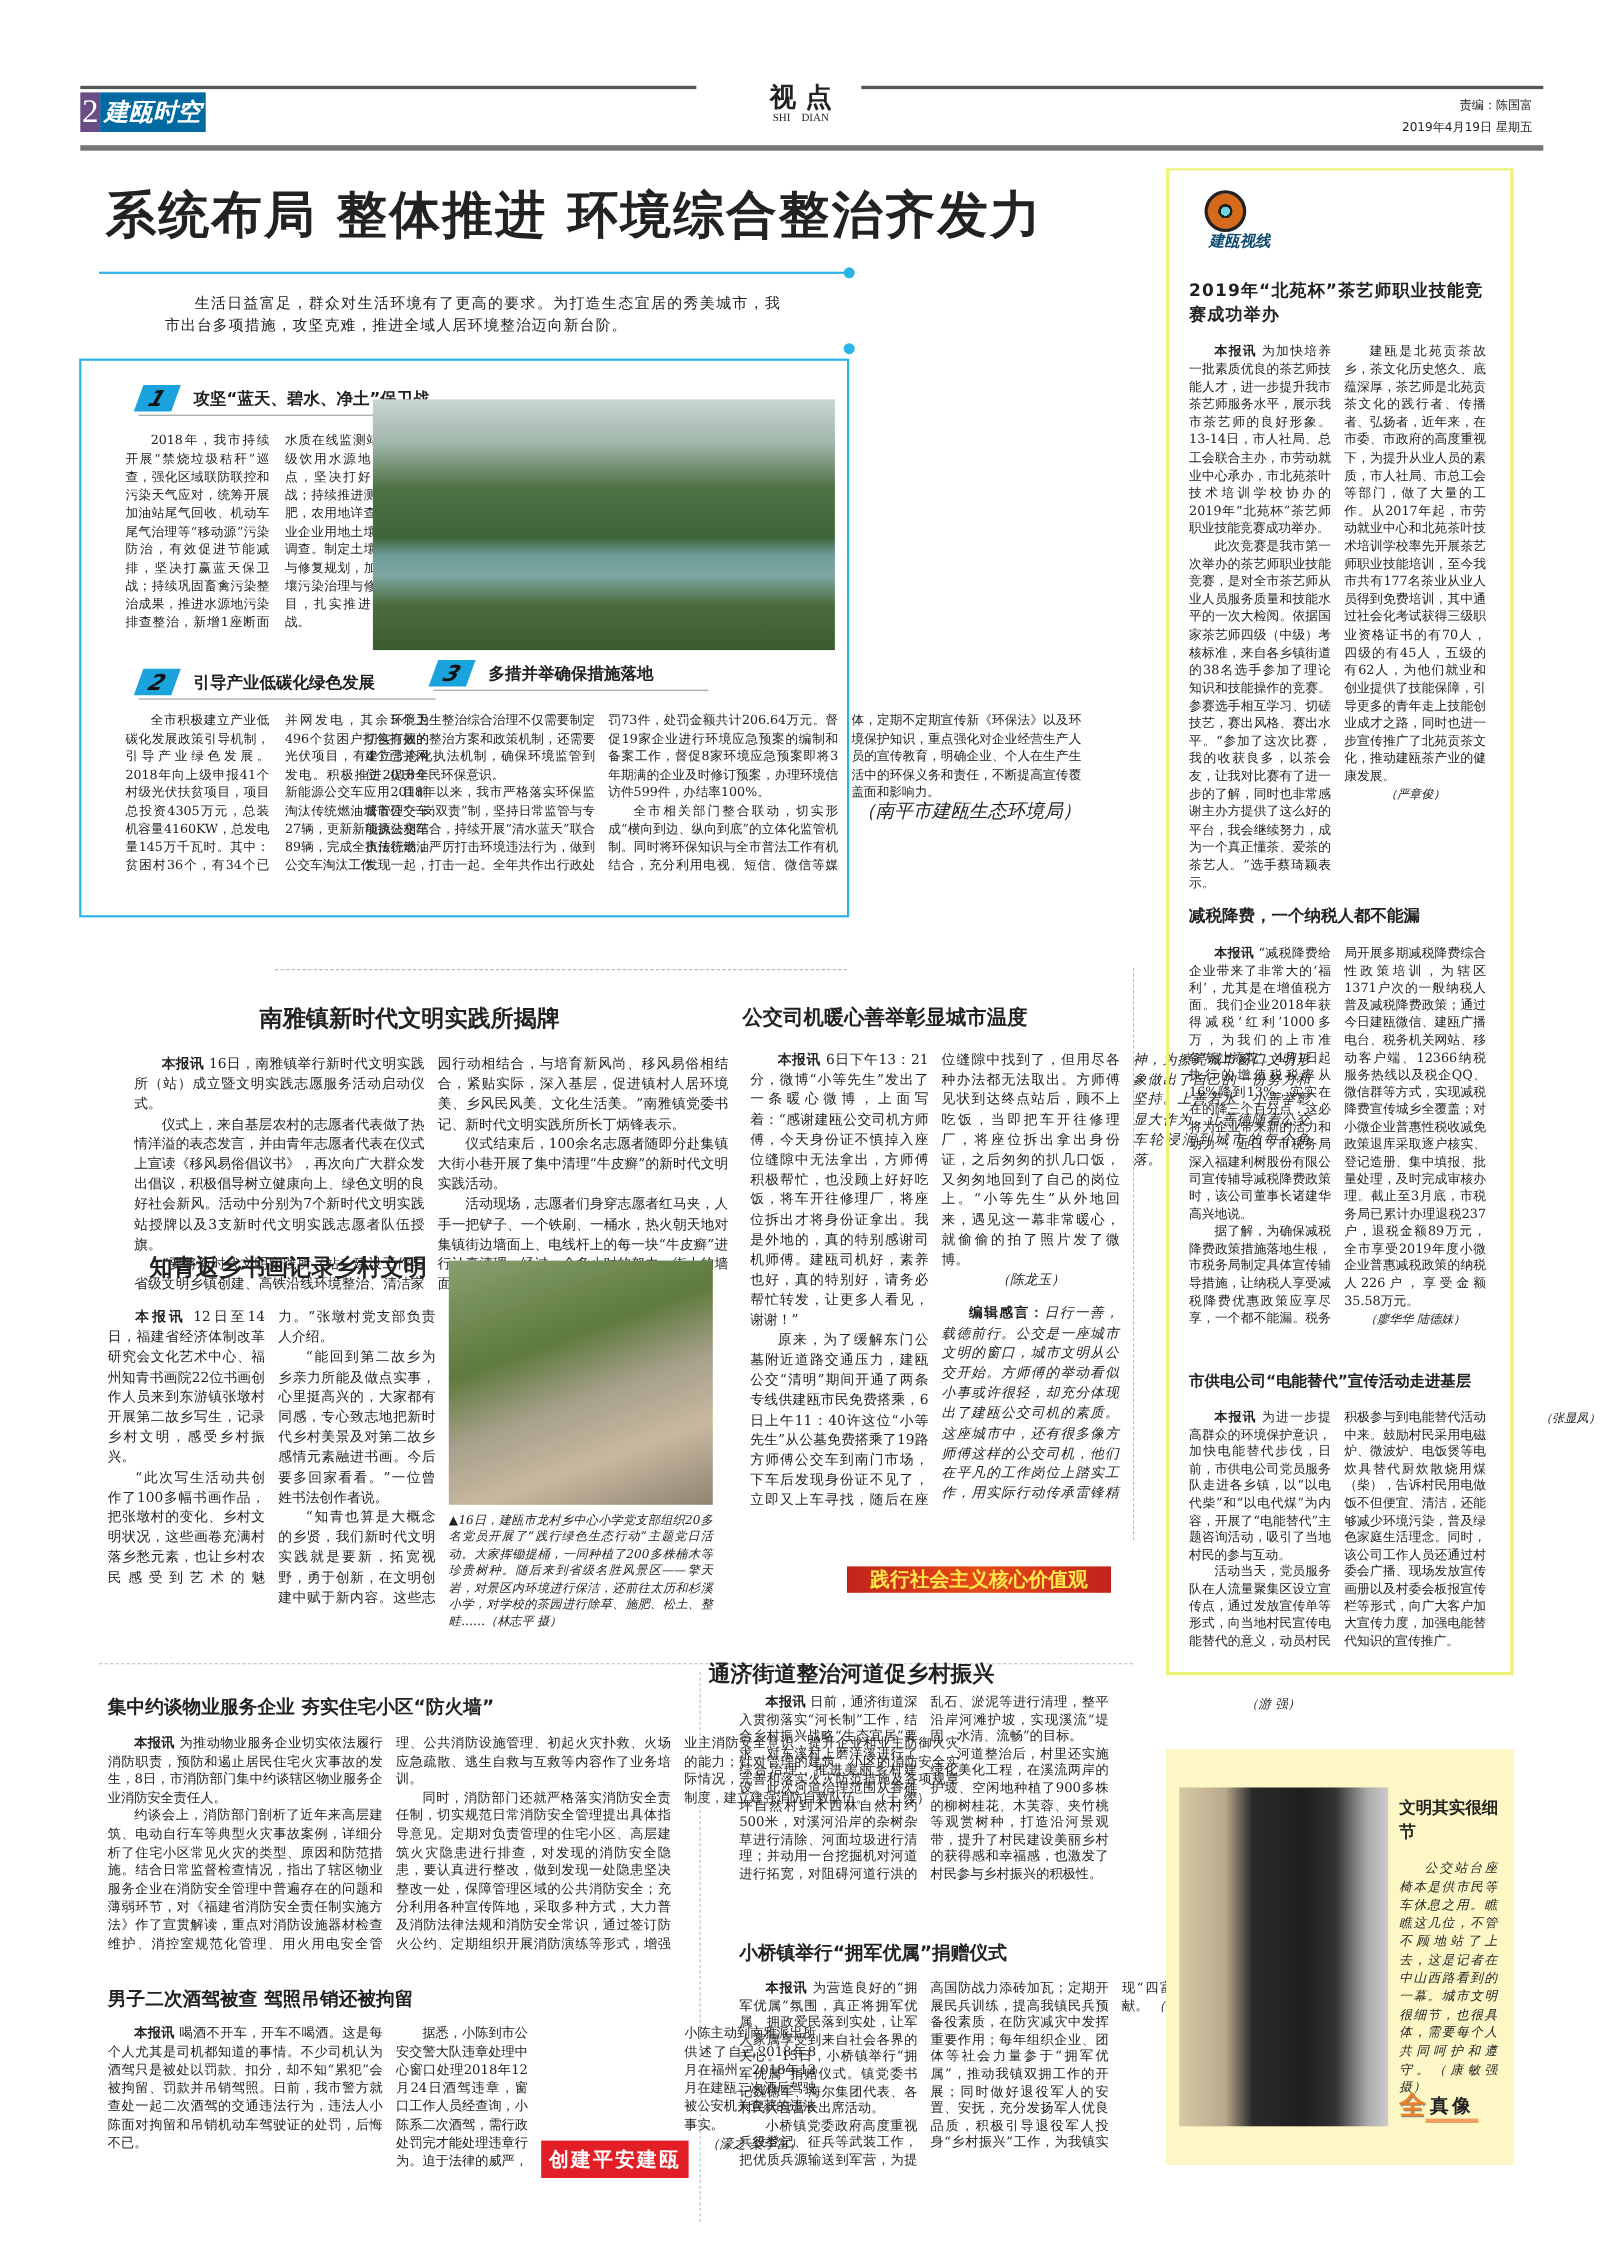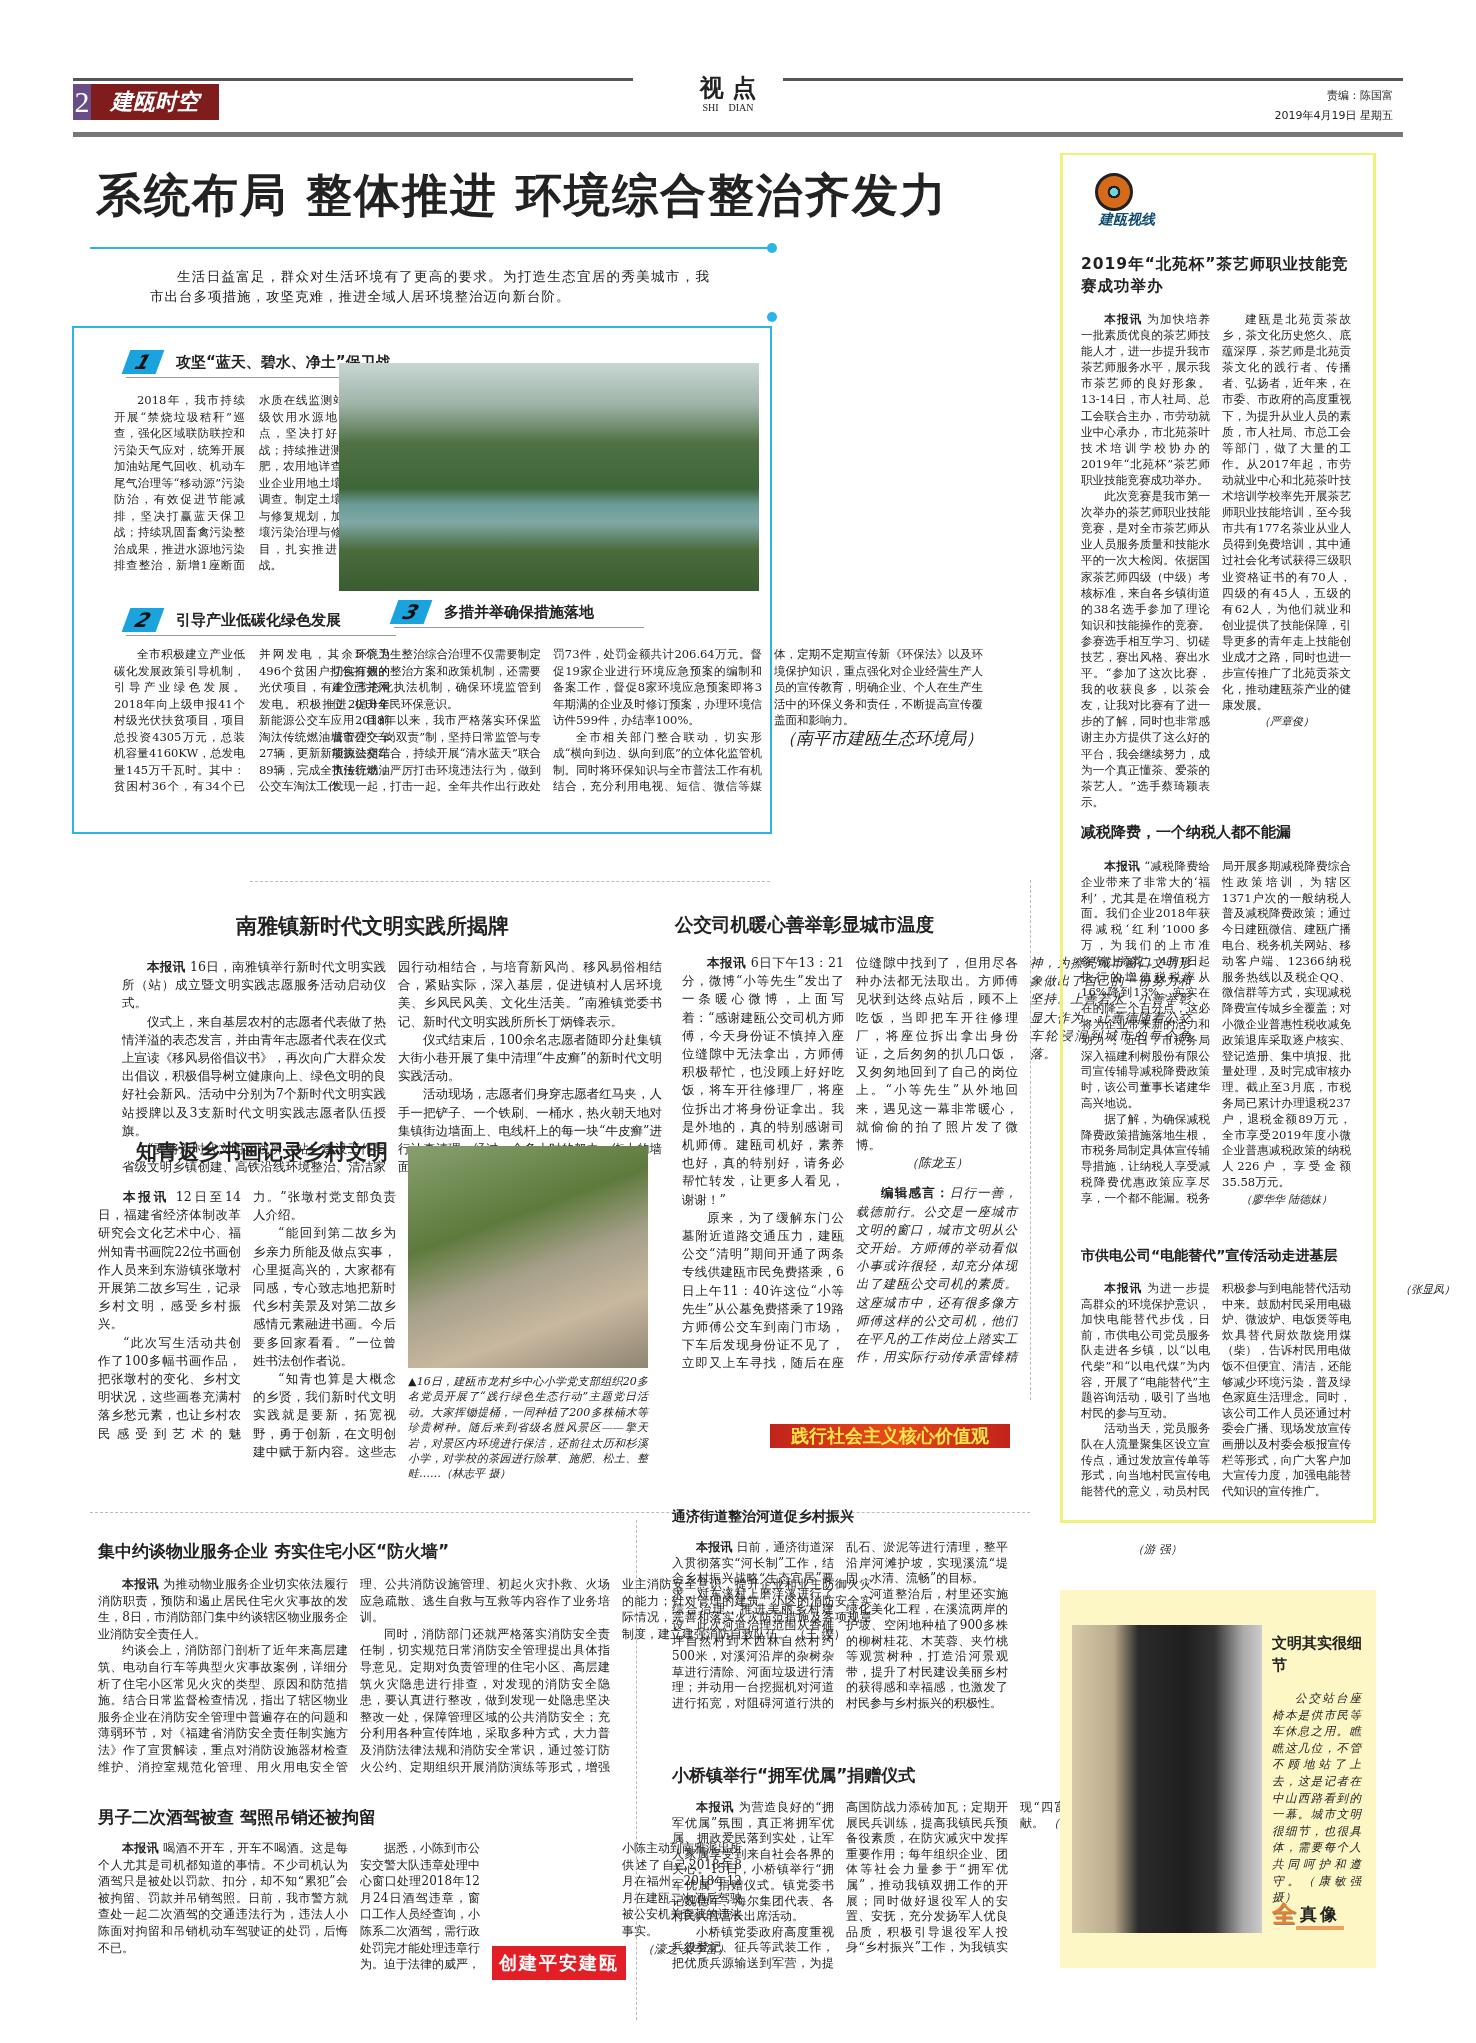--- a/index.html
+++ b/index.html
@@ -8,21 +8,21 @@
 p,.txt{font-size:12.5px;line-height:18.2px;text-align:justify}
 .cols2{column-count:2;column-gap:14px}
 .ind{text-indent:2em}
 .lead{font-weight:bold;font-family:"DejaVu Sans","Liberation Sans",sans-serif}
 .byline{text-align:right;font-style:italic}
 .sans{font-family:"DejaVu Sans","Liberation Sans",sans-serif}
 .hd{font-family:"DejaVu Sans","Liberation Sans",sans-serif;font-weight:bold;color:#222}
 .serifhd{font-family:"DejaVu Serif","Liberation Serif",serif;font-weight:bold}
 .rule{background:#555;height:3px}
 .pgnum{background:#6a4d86;color:#fff;font-size:30px;width:18px;height:36px;display:flex;align-items:center;justify-content:center;font-family:"Liberation Serif",serif}
-.brand{background:#7f1d1d;color:#fff;font-size:22px;height:36px;display:flex;align-items:center;padding:0 20px;font-style:italic;font-weight:bold}
+.brand{background:#0369a1;color:#fff;font-size:22px;height:36px;display:flex;align-items:center;padding:0 4px;font-style:italic;font-weight:bold}
 .secnum{background:#1aa3dc;color:#111;font-weight:bold;font-style:italic;font-size:20px;width:34px;height:24px;transform:skewX(-20deg);display:flex;align-items:center;justify-content:center;font-family:"DejaVu Sans",sans-serif}
 .sechd{display:flex;align-items:center;gap:16px;border-bottom:1px solid #999;padding-bottom:3px;width:290px}
 .sectitle{font-size:15px}
 .blueframe{border:2px solid #2bb4e6;border-top:none}
 .yellowframe{border:3px solid #eef17a;border-top-width:2px}
 .dotted{border-top:1px dashed #bbb}
 .vdot{border-left:1px dashed #bbb}
 .photo-lake{background:linear-gradient(180deg,#c8d6d4 0%,#9fb4a9 18%,#4f7245 35%,#3e6538 55%,#6b9a97 62%,#7fa8a5 70%,#4a6c3d 82%,#3a5c30 100%)}
 .photo-tree{background:linear-gradient(160deg,#88a070 0%,#5e7a3c 35%,#a6a08a 55%,#c9b8a0 75%,#8f8572 100%)}
 .photo-bus{background:linear-gradient(90deg,#d7c9a6 0%,#b9a98c 22%,#2a2a2a 35%,#1f1f1f 60%,#333 75%,#aaa 90%,#ccc 100%)}
@@ -124,21 +124,21 @@
 
 <h2 class="abs hd" style="left:98px;top:1806px;font-size:17px">男子二次酒驾被查 驾照吊销还被拘留</h2>
 <div class="abs" style="left:98px;top:1840px;width:512px;height:140px;column-count:2;column-gap:12px;column-fill:auto">
   <p class="ind" style="font-size:12px;line-height:16.6px"><span class="lead">本报讯</span> <span>喝酒不开车，开车不喝酒。这是每个人尤其是司机都知道的事情。不少司机认为酒驾只是被处以罚款、扣分，却不知“累犯”会被拘留、罚款并吊销驾照。日前，我市警方就查处一起二次酒驾的交通违法行为，违法人小陈面对拘留和吊销机动车驾驶证的处罚，后悔不已。</span></p>
   <p class="ind" style="font-size:12px;line-height:16.6px;width:120px">据悉，小陈到市公安交警大队违章处理中心窗口处理2018年12月24日酒驾违章，窗口工作人员经查询，小陈系二次酒驾，需行政处罚完才能处理违章行为。迫于法律的威严，小陈主动到南雅派出所供述了自己2018年8月在福州、2018年12月在建瓯二次酒后驾驶被公安机关查获的违法事实。</p>
   <p class="byline" style="text-align:left;padding-left:20px;font-size:12px">（濠之 梁季富）</p>
 </div>
 <div class="abs banner-safe" style="left:492px;top:1946px;width:134px;height:34px;font-size:18px">创建平安建瓯</div>
 
 <div class="abs vdot" style="left:636px;top:1520px;height:500px"></div>
-<h2 class="abs hd" style="left:672px;top:1508px;font-size:14px">通济街道整治河道促乡村振兴</h2>
+<h2 class="abs hd" style="left:644px;top:1508px;font-size:20px">通济街道整治河道促乡村振兴</h2>
 <div class="abs" style="left:672px;top:1540px;width:336px;height:185px;column-count:2;column-gap:12px;column-fill:auto">
   <p class="ind" style="font-size:12px;line-height:15.6px"><span class="lead">本报讯</span> <span>日前，通济街道深入贯彻落实“河长制”工作，结合乡村振兴战略“生态宜居”要求，对东溪村上磨洋溪进行了综合治理，推进美丽乡村建设。此次河道治理范围从香碓坪自然村到木西林自然村约500米，对溪河沿岸的杂树杂草进行清除、河面垃圾进行清理；并动用一台挖掘机对河道进行拓宽，对阻碍河道行洪的乱石、淤泥等进行清理，整平沿岸河滩护坡，实现溪流“堤固、水清、流畅”的目标。</span></p>
   <p class="ind" style="font-size:12px;line-height:15.6px">河道整治后，村里还实施绿化美化工程，在溪流两岸的护坡、空闲地种植了900多株的柳树桂花、木芙蓉、夹竹桃等观赏树种，打造沿河景观带，提升了村民建设美丽乡村的获得感和幸福感，也激发了村民参与乡村振兴的积极性。</p>
   <p class="byline" style="font-size:11.5px">（游 强）</p>
 </div>
 
 <h2 class="abs hd" style="left:672px;top:1764px;font-size:17px">小桥镇举行“拥军优属”捐赠仪式</h2>
 <div class="abs" style="left:672px;top:1800px;width:336px;height:180px;column-count:2;column-gap:12px;column-fill:auto">
   <p class="ind" style="font-size:12px;line-height:15.6px"><span class="lead">本报讯</span> <span>为营造良好的“拥军优属”氛围，真正将拥军优属、拥政爱民落到实处，让军人家属享受到来自社会各界的关心。15日，小桥镇举行“拥军优属”捐赠仪式。镇党委书记魏德军、海尔集团代表、各村民兵营营长出席活动。</span></p>
   <p class="ind" style="font-size:12px;line-height:15.6px"><span>小桥镇党委政府高度重视兵役登记、征兵等武装工作，把优质兵源输送到军营，为提高国防战力添砖加瓦；定期开展民兵训练，提高我镇民兵预备役素质，在防灾减灾中发挥重要作用；每年组织企业、团体等社会力量参于“拥军优属”，推动我镇双拥工作的开展；同时做好退役军人的安置、安抚，充分发扬军人优良品质，积极引导退役军人投身“乡村振兴”工作，为我镇实现“四富、四美”做出应有贡献。</span> <span style="font-style:italic">（黄善旺 曾刘翔）</span></p>

